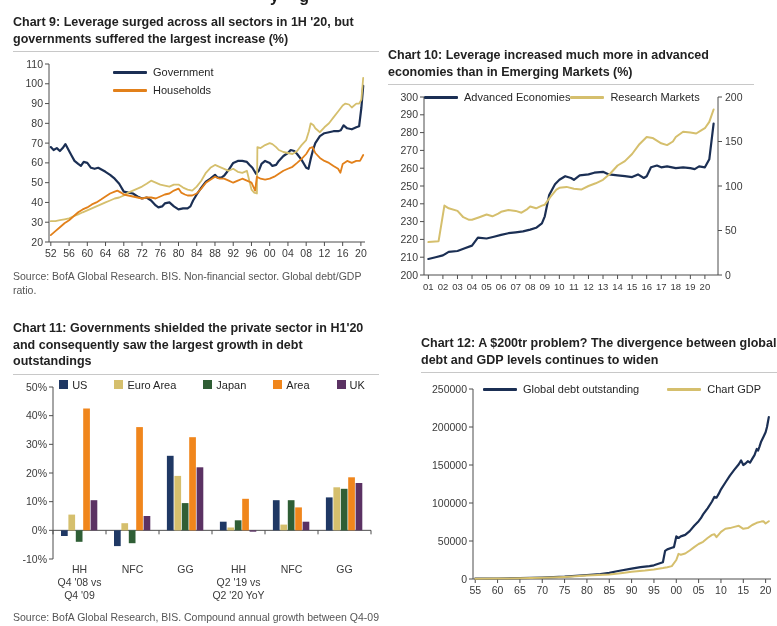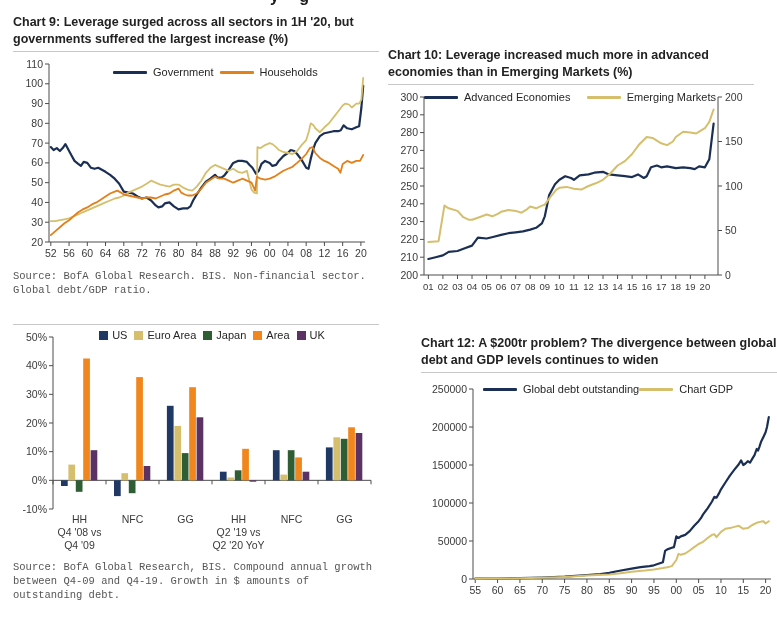--- a/index.html
+++ b/index.html
@@ -9,30 +9,30 @@
         word-spacing:16px;}
   .cell{position:absolute;width:366px;}
   .cell-tl{left:13px;top:14px;}
   .cell-tr{left:388px;top:14px;margin-top:33px;}
   .cell-bl{left:13px;top:320px;}
   .cell-br{left:421px;top:320px;margin-top:15px;}
   .title{font-size:12.5px;font-weight:bold;color:#222222;line-height:1.32;margin:0;}
   .rule{border:none;border-top:1px solid #c8c8c8;margin:4px 0 2px 0;}
   .chart-wrap{position:relative;}
   svg.chart{display:block;font-family:"Liberation Sans",sans-serif;}
-  .source{font-size:10.5px;color:#555555;line-height:1.35;margin:1px 0 0 0;font-family:Liberation Mono, monospace;}
+  .source{font-size:10.5px;color:#555555;line-height:1.35;margin:1px 0 0 0;}
   .legend{position:absolute;pointer-events:none;}
   .lg-item{display:inline-flex;align-items:center;gap:6px;font-size:11px;color:#262626;white-space:nowrap;}
   .sw-ln{display:inline-block;width:34px;height:3px;border-radius:1px;}
   .sw-sq{display:inline-block;width:9px;height:9px;}
-  .legend-c0{left:100px;top:12px;display:flex;flex-direction:row;gap:6px;align-items:flex-start;}
-  .legend-c1{left:36px;right:38px;top:4px;display:flex;justify-content:space-between;}
-  .legend-c2{left:40px;right:8px;top:2px;display:flex;justify-content:center;gap:7px;}
+  .legend-c0{left:100px;top:12px;display:flex;flex-direction:column;gap:6px;align-items:flex-start;}
+  .legend-c1{left:36px;right:38px;top:4px;display:flex;justify-content:flex-start;}
+  .legend-c2{left:40px;right:8px;top:2px;display:flex;justify-content:center;gap:27px;}
   .legend-c2 .lg-item{gap:4px;}
-  .legend-c3{left:52px;right:16px;top:8px;display:flex;justify-content:flex-start;padding:0 10px;}
+  .legend-c3{left:52px;right:16px;top:8px;display:flex;justify-content:space-between;padding:0 10px;}
 </style>
 </head>
 <body>
 
 <div class="page">
 
   <div class="frag">y g</div>
 
   <section class="cell cell-tl">
     <h3 class="title">Chart 9: Leverage surged across all sectors in 1H '20, but governments suffered the largest increase (%)</h3>
@@ -198,27 +198,28 @@
           <polyline points="40.4,172.0 47.6,170.2 54.9,168.4 60.7,164.9 69.5,164.0 76.8,161.3 84.0,158.6 89.9,150.6 98.6,151.5 105.9,149.7 113.1,147.9 120.4,146.2 127.7,145.3 135.0,144.4 142.2,142.6 148.1,140.8 153.9,136.4 156.8,129.3 161.2,107.9 167.0,97.2 171.4,92.8 177.2,89.2 183.0,91.0 185.9,92.8 191.7,88.3 200.5,87.4 206.3,85.7 215.0,84.8 220.8,87.4 229.6,88.3 236.9,89.2 244.1,90.1 250.0,87.4 255.8,91.0 258.7,89.2 263.0,80.3 268.9,78.5 273.2,80.3 279.1,79.4 287.8,81.2 295.1,80.3 302.3,81.2 306.7,82.1 311.1,79.4 316.9,80.3 321.3,72.3 325.6,36.7" fill="none" stroke="#1b2f54" stroke-width="2.2" stroke-linejoin="round" stroke-linecap="round"></polyline>
           <polyline points="40.4,155.1 50.6,154.2 56.4,118.6 60.7,121.3 69.5,123.9 75.3,130.2 81.1,132.8 84.0,132.8 91.3,130.2 98.6,127.5 104.4,129.3 110.2,126.6 113.1,124.8 120.4,123.0 127.7,123.9 133.5,125.7 139.3,122.1 142.2,119.5 148.1,121.3 153.9,118.6 156.8,117.7 162.6,109.7 168.4,102.6 171.4,100.8 178.6,99.9 185.9,101.7 193.2,102.6 200.5,99.0 207.7,96.3 215.0,92.8 222.3,86.5 229.6,78.5 236.9,74.1 244.1,67.0 251.4,57.2 258.7,50.0 264.5,50.9 273.2,56.3 279.1,58.1 284.9,54.5 287.8,50.0 295.1,44.7 302.3,45.6 308.2,46.5 314.0,42.9 316.9,41.2 321.3,34.9 325.6,22.5" fill="none" stroke="#d5bf6d" stroke-width="2" stroke-linejoin="round" stroke-linecap="round"></polyline>
         </svg>
       <div class="legend legend-c1">
           <span class="lg-item">
             <span class="sw-ln" style="background: rgb(27, 47, 84);"></span>
             <span>Advanced Economies</span>
           </span>
           <span class="lg-item">
             <span class="sw-ln" style="background: rgb(213, 191, 109);"></span>
-            <span>Emerging Markets</span>
+            <span>Research Markets</span>
           </span>
         </div>
     </div>
   </section>
 
   <section class="cell cell-bl">
+    <h3 class="title">Chart 11: Governments shielded the private sector in H1'20 and consequently saw the largest growth in debt outstandings</h3>
     <hr class="rule">
     <div class="chart-wrap">
       <svg class="chart" width="366" height="232">
           <line x1="40" y1="10" x2="40" y2="182" stroke="#4d4d4d" stroke-width="1"></line>
           <line x1="36" y1="182" x2="40" y2="182" stroke="#4d4d4d"></line>
           <text x="34" y="185.5" text-anchor="end" font-size="10.5" fill="#3a3a3a">-10%</text>
           <line x1="36" y1="153.33333333333334" x2="40" y2="153.33333333333334" stroke="#4d4d4d"></line>
           <text x="34" y="156.83333333333334" text-anchor="end" font-size="10.5" fill="#3a3a3a">0%</text>
           <line x1="36" y1="124.66666666666667" x2="40" y2="124.66666666666667" stroke="#4d4d4d"></line>
           <text x="34" y="128.16666666666669" text-anchor="end" font-size="10.5" fill="#3a3a3a">10%</text>

